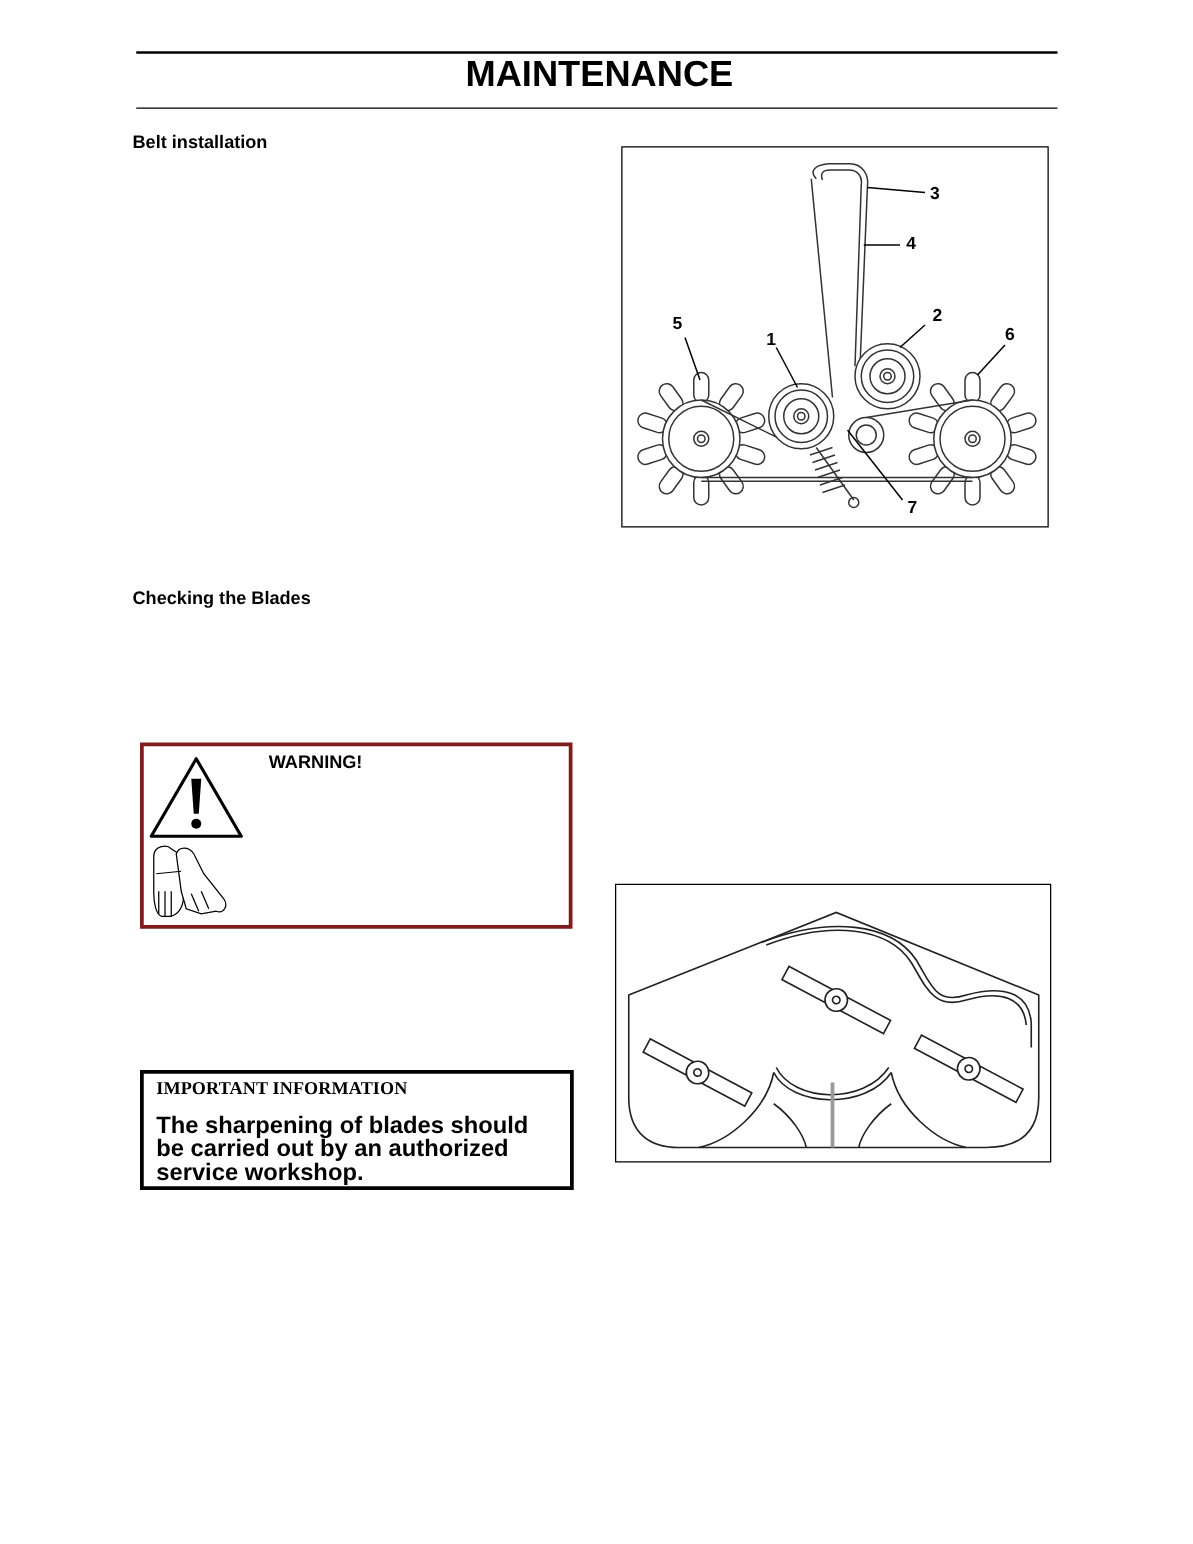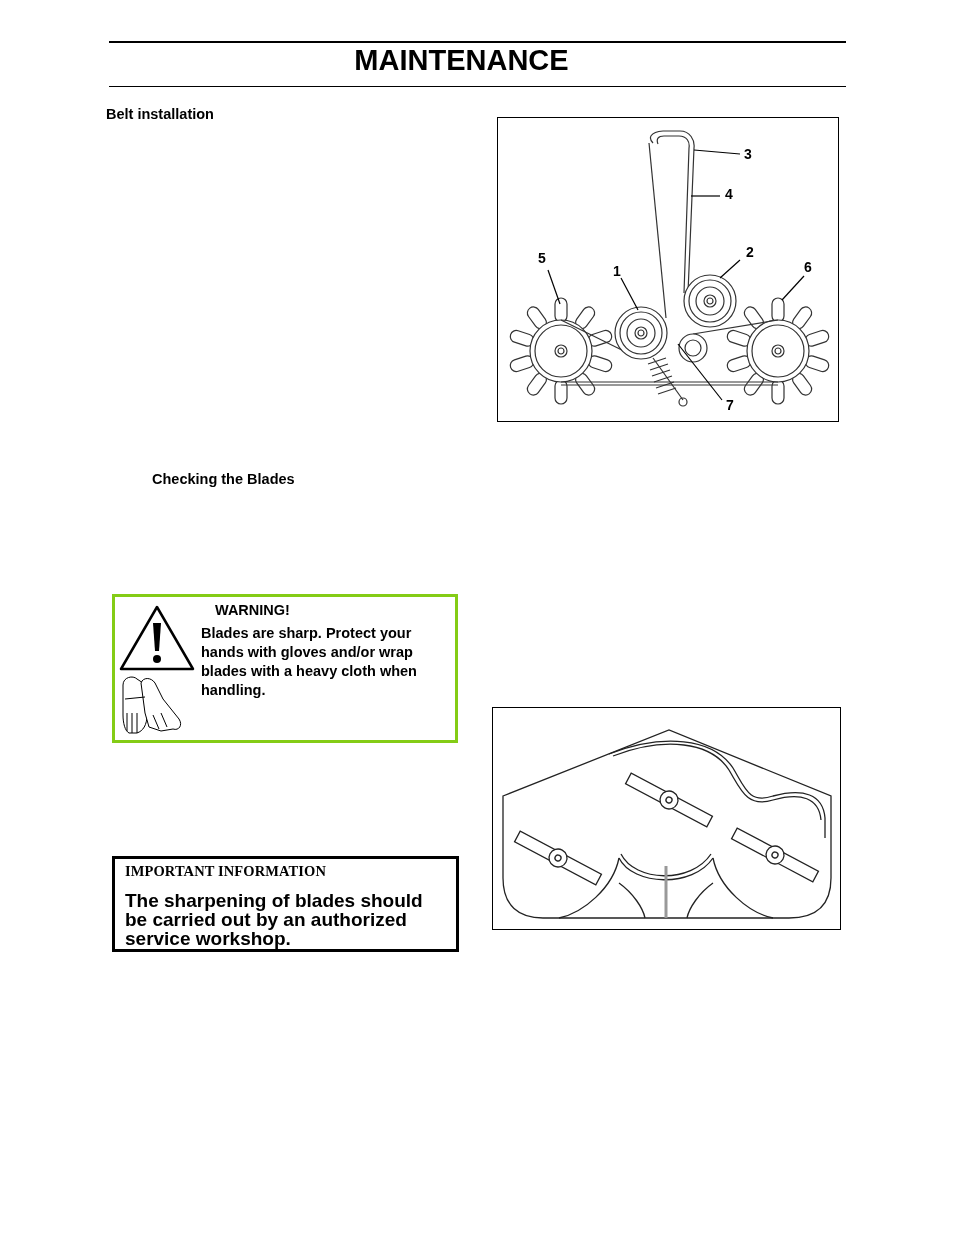--- a/index.html
+++ b/index.html
@@ -1,26 +1,26 @@
 <!DOCTYPE html>
 <html><head>
 <meta charset="utf-8">
 <style>
   html, body { margin: 0; padding: 0; background: #ffffff; }
   body { width: 954px; height: 1235px; position: relative; overflow: hidden;
          font-family: "Liberation Sans", sans-serif; color: #000; }
   .abs { position: absolute; }
   .rule { position: absolute; left: 109px; width: 737px; background: #000; }
-  .page-title { position: absolute; left: 93px; width: 737px; top: 44px; text-align: center;
+  .page-title { position: absolute; left: 111px; width: 737px; top: 44px; text-align: center;
                 font-weight: bold; font-size: 29px; letter-spacing: 0px; }
   .section-h { position: absolute; left: 106px; font-weight: bold; font-size: 14.5px; }
   .figure { position: absolute; border: 1px solid #000; background: #fff; }
   .figure svg { display: block; }
   .warn-box { position: absolute; left: 112px; top: 594px; width: 340px; height: 143px;
-              border: 3px solid #84cc16; background: #fff; }
+              border: 3px solid #7f1d1d; background: #fff; }
   .warn-title { position: absolute; left: 100px; top: 5px; font-weight: bold; font-size: 14.5px; }
   .warn-text { position: absolute; left: 86px; top: 27px; width: 250px; font-weight: bold;
                font-size: 14.5px; line-height: 19px; }
   .info-box { position: absolute; left: 112px; top: 856px; width: 341px; height: 90px;
               border: 3px solid #000; background: #fff; }
   .info-title { position: absolute; left: 10px; top: 4px; font-size: 14.5px; font-weight: bold;
                 letter-spacing: 0.1px; font-family: Liberation Serif, serif; }
   .info-text { position: absolute; left: 10px; top: 32px; width: 320px; font-weight: bold;
                font-size: 19px; line-height: 19px; }
   .callout { font-family: "Liberation Sans", sans-serif; font-weight: bold; font-size: 14px; }
@@ -129,40 +129,39 @@
       <text x="248" y="139">2</text>
       <text x="246" y="41">3</text>
       <text x="227" y="81">4</text>
       <text x="40" y="145">5</text>
       <text x="306" y="154">6</text>
       <text x="228" y="292">7</text>
     </g>
   </svg>
 </div>
 
-<div class="section-h" style="top:471px;margin-left:46px;">Checking the Blades</div>
+<div class="section-h" style="top:471px;">Checking the Blades</div>
 
 <div class="warn-box">
   <svg class="abs" style="left:4px;top:6px;" width="76" height="136" viewBox="0 0 76 136">
     <path d="M38 4 L74 66 L2 66 Z" fill="#fff" stroke="#000" stroke-width="2.5" stroke-linejoin="round"></path>
     <path d="M34 20 L42 20 L40 48 L36 48 Z" fill="#000"></path>
     <circle cx="38" cy="56" r="4" fill="#000"></circle>
     <g fill="#fff" stroke="#000" stroke-width="1">
       <path d="M4 82 C4 74 14 72 18 76 L24 80 L28 112 C28 122 24 128 18 130 L10 130 C6 128 4 120 4 112 Z"></path>
       <path d="M22 80 C24 74 32 74 36 80 L44 96 L60 116 C64 122 60 128 54 126 L42 128 L30 124 L26 110 Z"></path>
       <line x1="8" y1="110" x2="8" y2="128"></line>
       <line x1="13" y1="110" x2="13" y2="130"></line>
       <line x1="18" y1="110" x2="18" y2="130"></line>
       <line x1="6" y1="96" x2="26" y2="94"></line>
       <line x1="34" y1="112" x2="40" y2="126"></line>
       <line x1="42" y1="110" x2="48" y2="124"></line>
     </g>
   </svg>
   <div class="warn-title">WARNING!</div>
-  <div class="warn-text">Blades are sharp. Protect your hands with gloves and/or wrap blades with a heavy cloth when handling.</div>
 </div>
 
 <div class="figure" style="left:492px;top:707px;width:347px;height:221px;">
   <svg width="347" height="221" viewBox="0 0 347 221">
     <g fill="none" stroke="#222" stroke-width="1.3">
       <path d="M10 88 L176 22 L338 88 L338 170 C338 200 320 210 296 210 L50 210 C26 210 10 198 10 170 Z"></path>
       <path d="M116 46 C170 25 220 30 240 60 C252 80 256 96 280 88 C310 80 330 86 332 110 L332 130"></path>
       <path d="M120 48 C172 28 218 34 236 62 C248 82 254 100 280 92 C308 84 326 90 328 112"></path>
       <path d="M126 150 C140 178 200 180 220 150"></path>
       <path d="M128 146 C142 174 198 176 218 146"></path>

